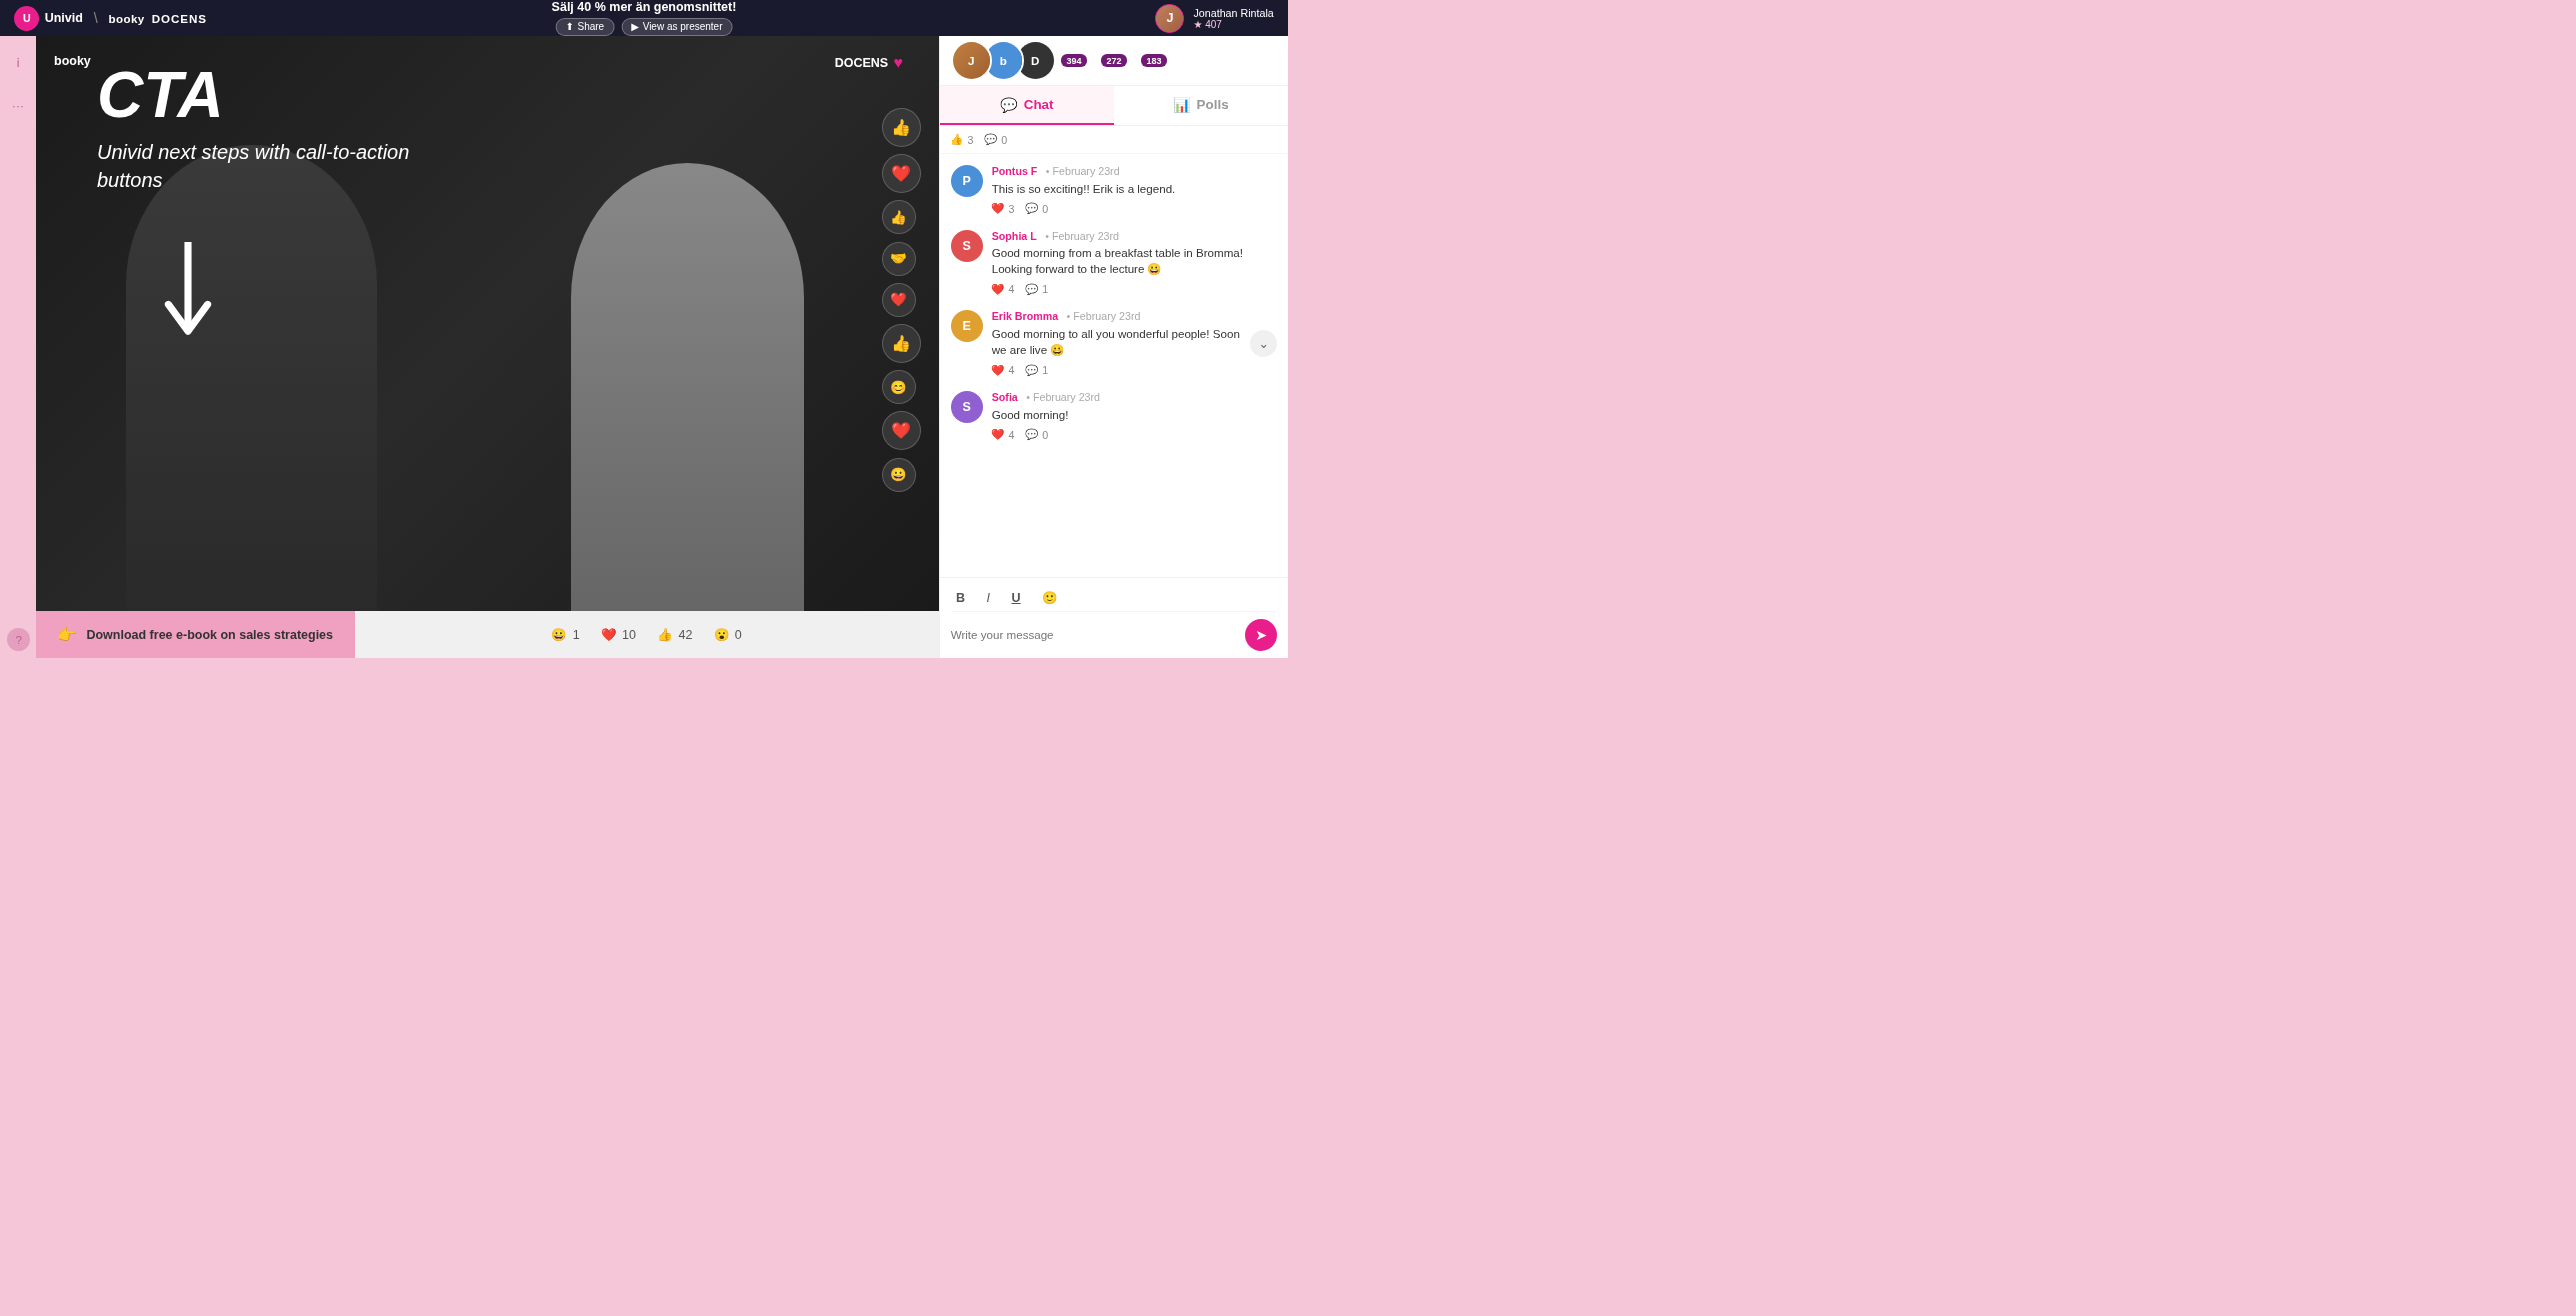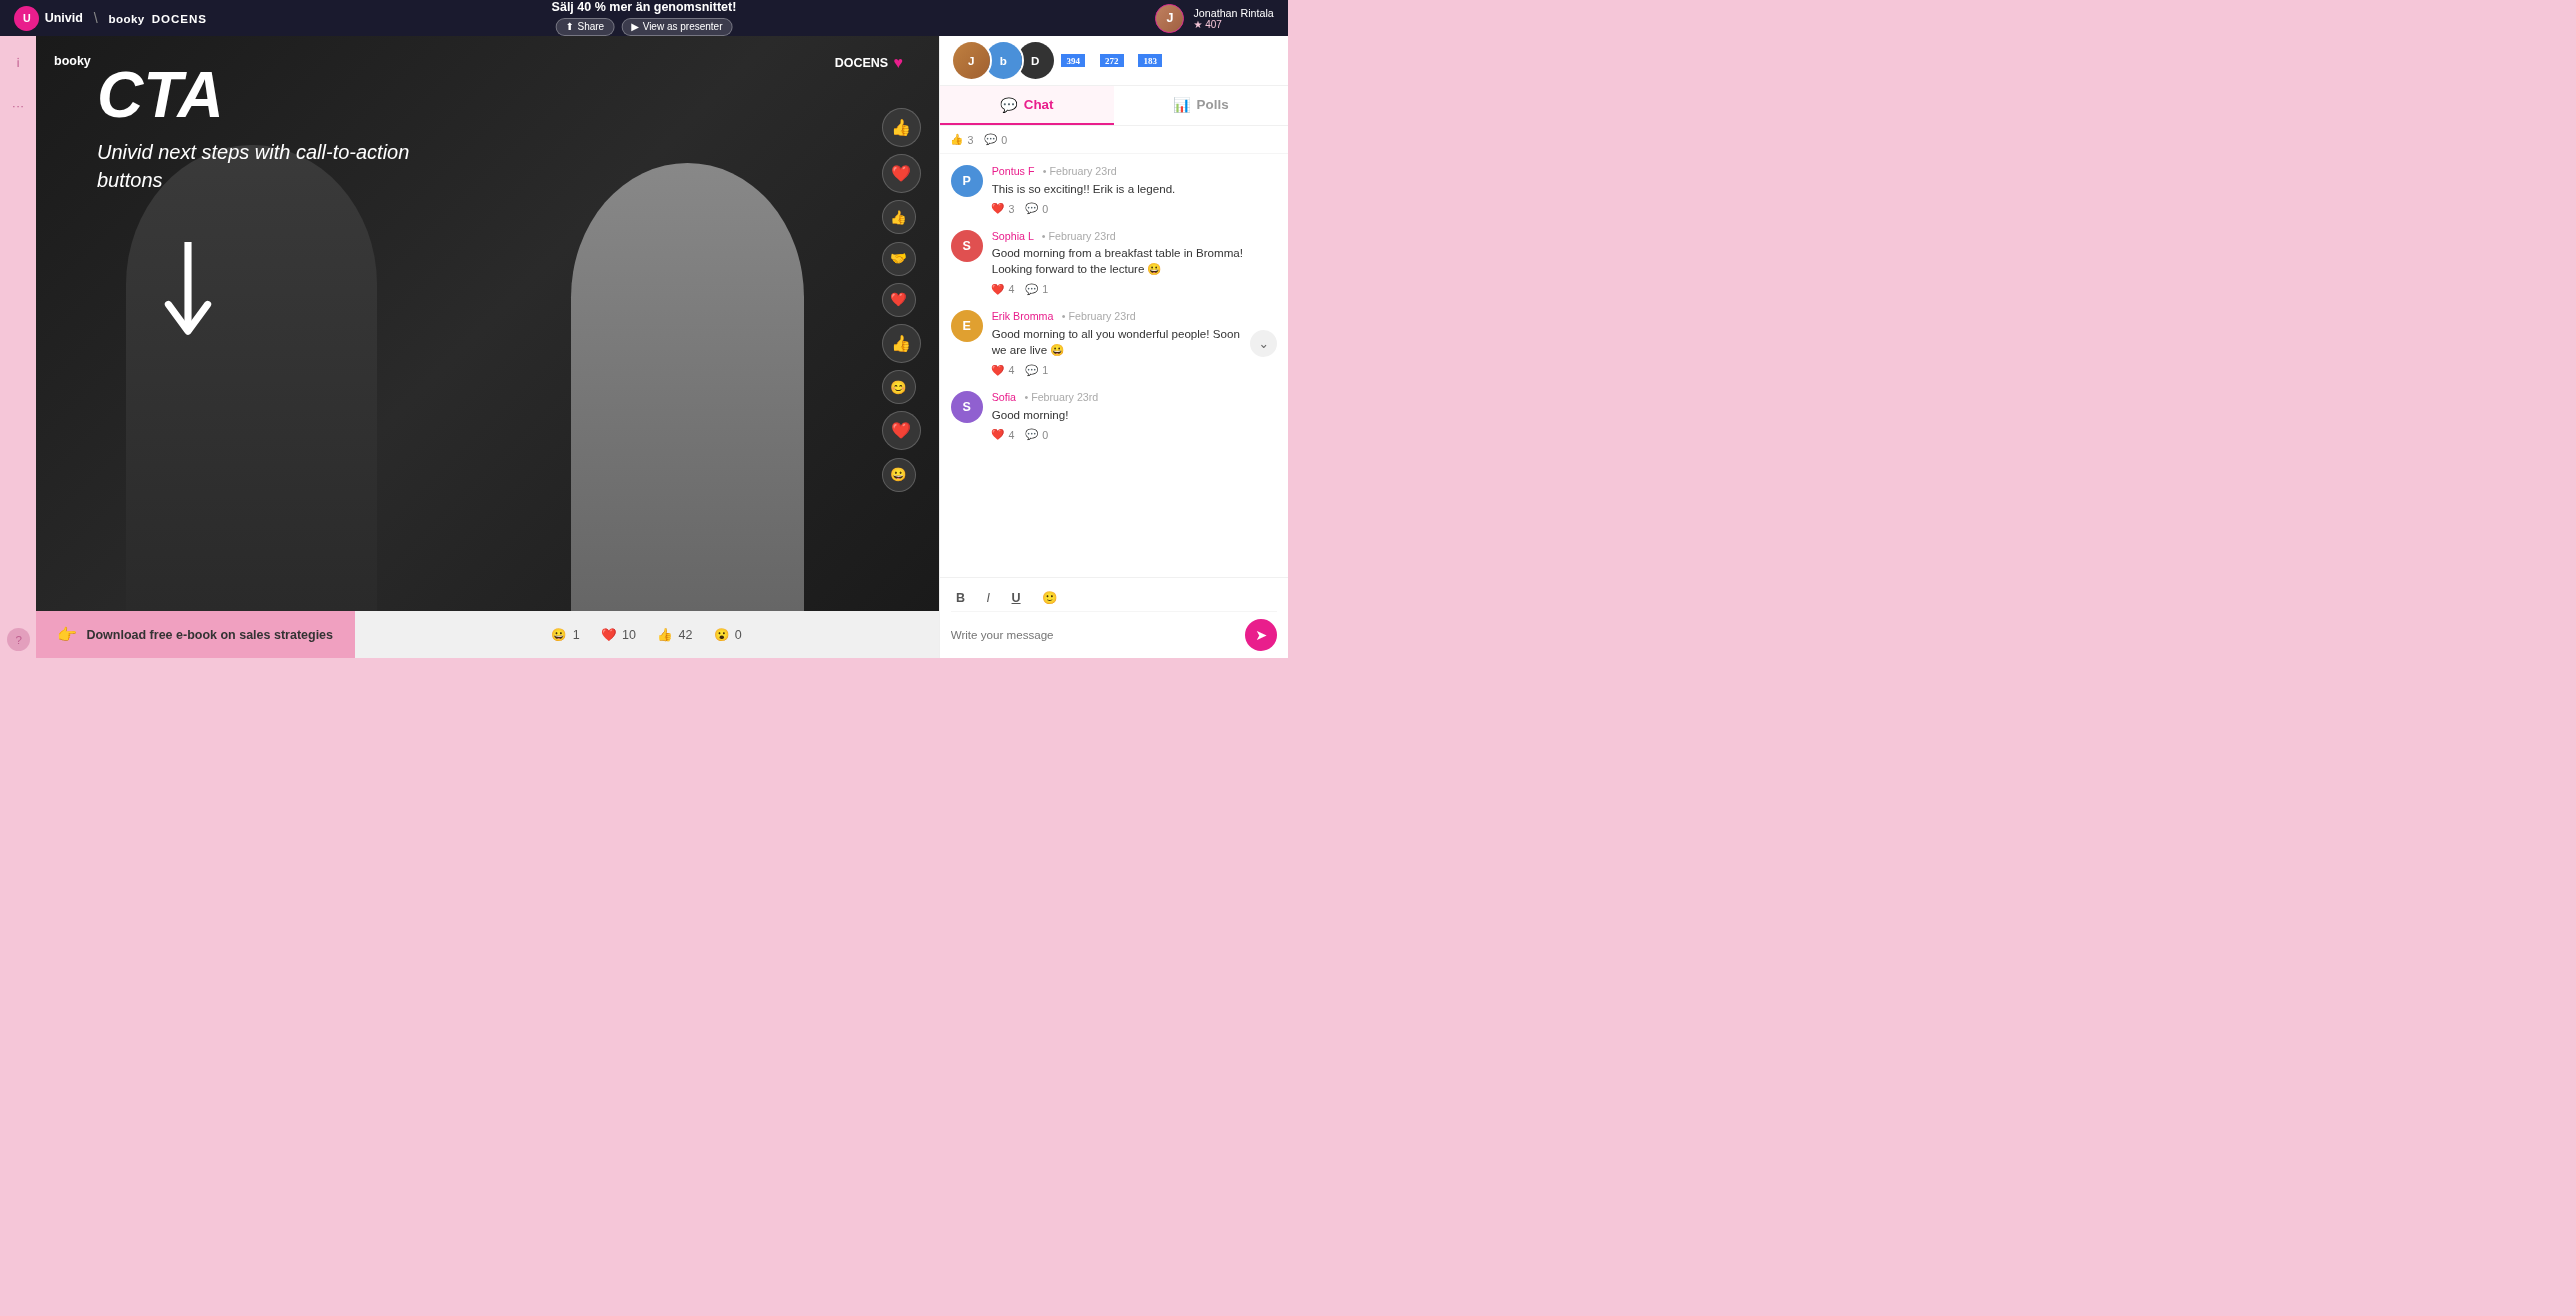--- a/index.html
+++ b/index.html
@@ -336,28 +336,27 @@
       width: 41px;
       height: 41px;
       border-radius: 50%;
       border: 2.7px solid #fff;
       overflow: hidden;
       margin-right: -9px;
       position: relative;
       background: #ddd;
     }
     .audience-count-badge {
-      background: #3b82f6;
-      color: #fff;
-      border-radius: 0;
+      background: #701a75;
+      color: #fff;
+      border-radius: 6px;
       font-size: 9px;
       padding: 1.8px 5.4px;
       margin-left: 14.3px;
       font-weight: 600;
-      font-family: Liberation Serif, serif;
     }
 
     
     .tab-bar {
       display: flex;
       border-bottom: 1.8px solid #f0f0f0;
     }
     .tab {
       flex: 1;
       height: 39px;
@@ -403,21 +402,21 @@
       font-size: 12.5px;
       font-weight: 600;
     }
     .chat-content { flex: 1; }
     .chat-meta {
       font-size: 10.7px;
       margin-bottom: 3.6px;
     }
     .chat-username {
       color: #e91e8c;
-      font-weight: 400;
+      font-weight: 700;
       margin-top: 44px;
     }
     .chat-time {
       color: #aaa;
       margin-left: 5.4px;
     }
     .chat-text {
       font-size: 11.6px;
       color: #333;
       line-height: 1.4;

